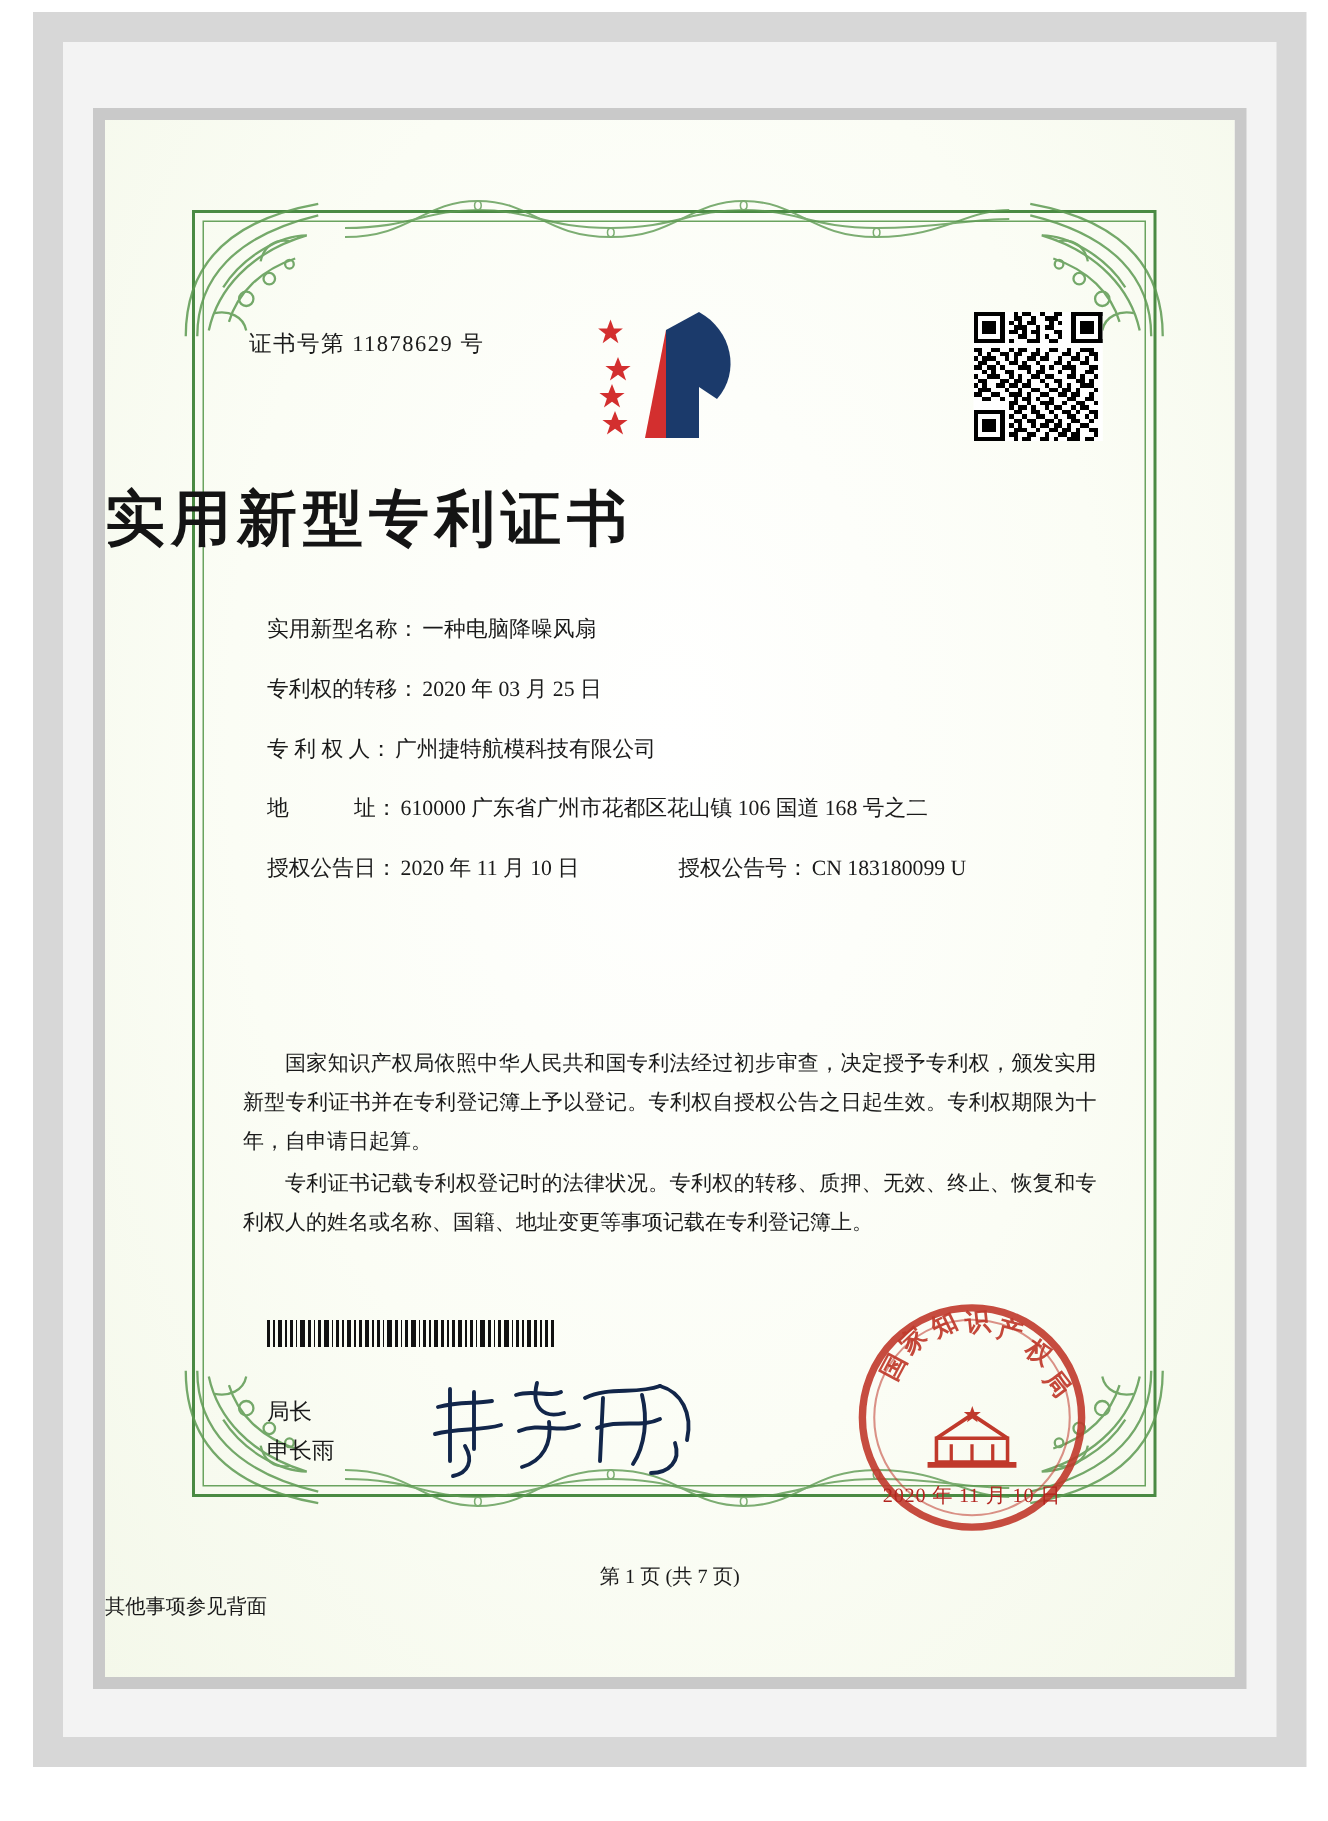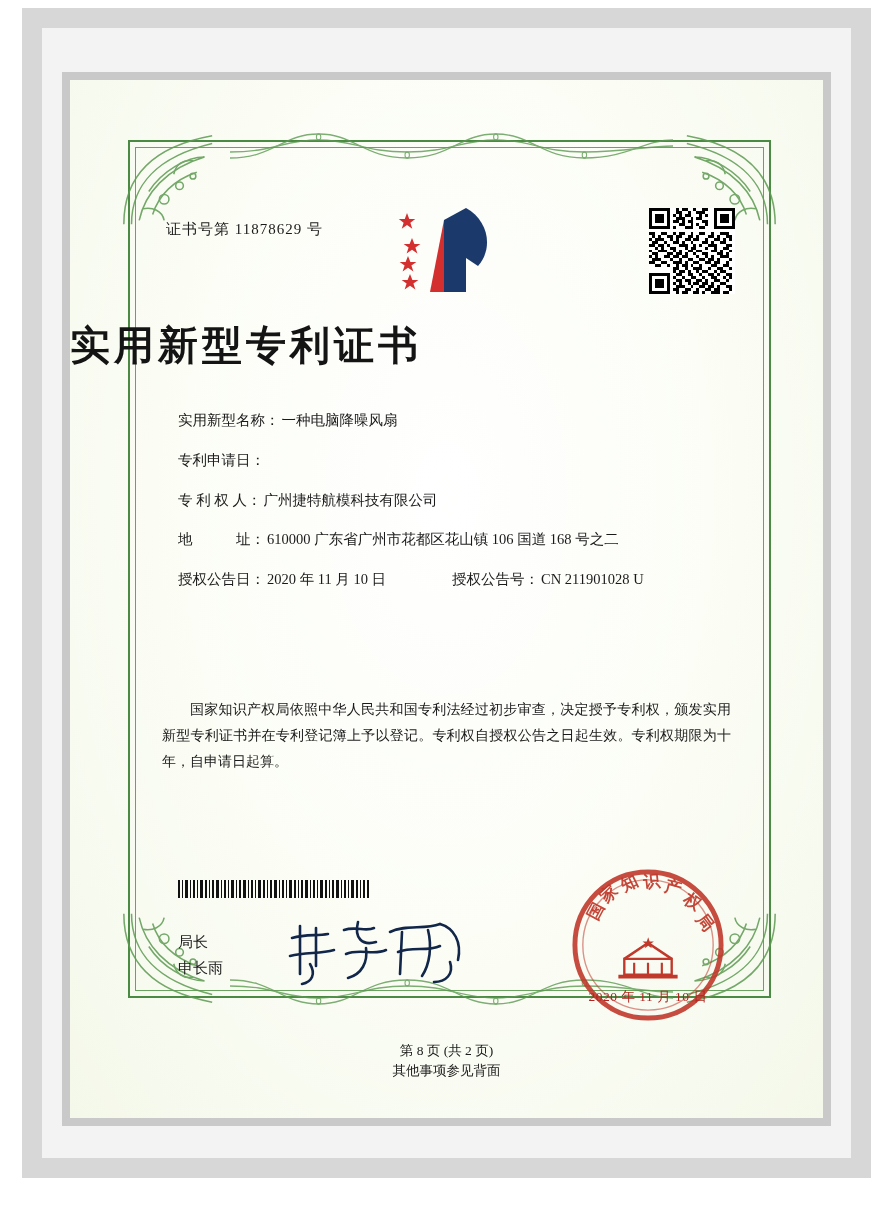--- a/index.html
+++ b/index.html
@@ -221,21 +221,20 @@
     left: 0; right: 0;
     top: 962px;
     text-align: center;
     font-size: 13.5px;
     color: #1a1a1a;
   }
   .back-note {
     position: absolute;
     left: 0; right: 0;
     bottom: 38px;
-    text-align: center;
     font-size: 13.5px;
     color: #1a1a1a;
   }
 </style>
 </head>
 <body>
 
 <div class="scan">
   <div class="scan-border-1"></div>
   <div class="scan-border-2"></div>
@@ -541,41 +540,43 @@
     </div>
 
     <div class="title">实用新型专利证书</div>
 
     <div class="fields">
       <div class="field-row">
         <span class="field-label">实用新型名称：</span>
         <span class="field-value">一种电脑降噪风扇</span>
       </div>
       <div class="field-row">
-        <span class="field-label">专利申请日：</span>
+        <span class="field-label">专利权的转移：</span>
+        <span class="field-value">2020 年 03 月 25 日</span>
       </div>
       <div class="field-row">
         <span class="field-label">专 利 权 人：</span>
         <span class="field-value">广州捷特航模科技有限公司</span>
       </div>
       <div class="field-row">
         <span class="field-label">地　　　址：</span>
         <span class="field-value">610000 广东省广州市花都区花山镇 106 国道 168 号之二</span>
       </div>
       <div class="field-row two-col">
         <span class="field-label">授权公告日：</span>
         <span class="field-value">2020 年 11 月 10 日</span>
         <span class="field-gap"></span>
         <span class="field-label">授权公告号：</span>
-        <span class="field-value">CN 211901028 U</span>
+        <span class="field-value">CN 183180099 U</span>
       </div>
     </div>
 
     <div class="paras">
       <p>国家知识产权局依照中华人民共和国专利法经过初步审查，决定授予专利权，颁发实用新型专利证书并在专利登记簿上予以登记。专利权自授权公告之日起生效。专利权期限为十年，自申请日起算。</p>
+      <p>专利证书记载专利权登记时的法律状况。专利权的转移、质押、无效、终止、恢复和专利权人的姓名或名称、国籍、地址变更等事项记载在专利登记簿上。</p>
     </div>
 
     <div class="barcode">
       <svg viewBox="0 0 192 18" preserveAspectRatio="none" shape-rendering="crispEdges">
         <g fill="#111111">
           <rect x="0" y="0" width="2" height="18"></rect>
             <rect x="4" y="0" width="1" height="18"></rect>
           <rect x="7" y="0" width="3" height="18"></rect>
             <rect x="12" y="0" width="1" height="18"></rect>
           <rect x="15" y="0" width="2" height="18"></rect>
@@ -669,17 +670,17 @@
           <path d="M-30 18 L30 18 L30 22 L-30 22 Z" fill="#c0392b"></path>
           <path d="M-24 2 L24 2 L24 18 L-24 18 Z" fill="none" stroke="#c0392b" stroke-width="2.4"></path>
           <path d="M-24 2 L0 -14 L24 2" fill="none" stroke="#c0392b" stroke-width="2.6"></path>
           <path d="M-14 6 L-14 18 M0 6 L0 18 M14 6 L14 18" stroke="#c0392b" stroke-width="2.2"></path>
           <path d="M-2 -22 l1.6 4.6 4.8 0 -3.9 3 1.5 4.7 -4-2.9 -4 2.9 1.5-4.7 -3.9-3 4.8 0 z" fill="#c0392b" transform="translate(2,0) scale(.9)"></path>
         </g>
       </svg>
     </div>
     <div class="seal-date">2020 年 11 月 10 日</div>
 
-    <div class="page-num">第 8 页 (共 2 页)</div>
+    <div class="page-num">第 1 页 (共 7 页)</div>
     <div class="back-note">其他事项参见背面</div>
 
   </div>
 </div>
 
 </body></html>

